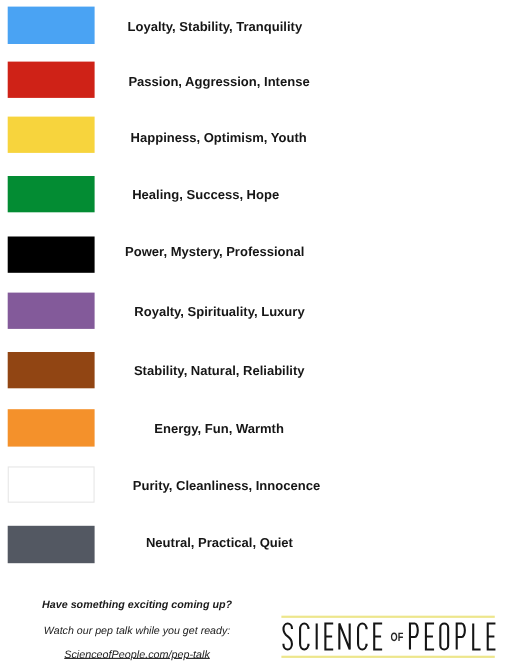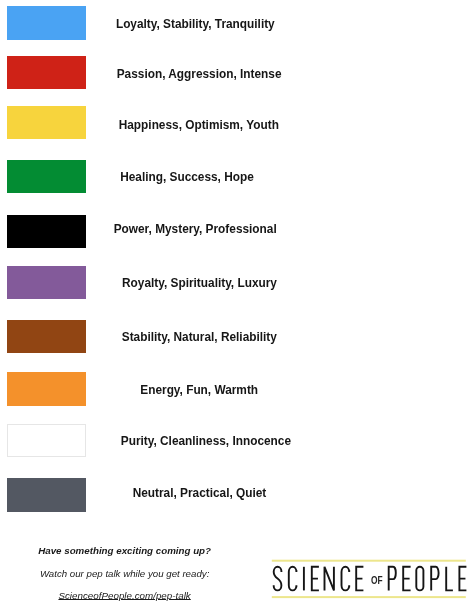--- a/index.html
+++ b/index.html
@@ -24,21 +24,21 @@
   #footer-text > div{
     position:absolute;left:124.6px;width:0;white-space:nowrap;
     display:flex;justify-content:center;align-items:flex-start;
     line-height:0;
     font-style:italic;color:#1a1a1a;
   }
   #footer-text .l1{font-size:9.76px;font-weight:bold;top:551.4px;}
   #footer-text .l2{font-size:9.7px;top:573.9px;}
   #footer-text .l3{font-size:9.8px;top:596.2px;text-decoration:underline;text-underline-offset:0px;text-decoration-thickness:0.9px;}
 
-  #logo{position:absolute;left:16px;top:0;width:438px;height:611px;pointer-events:none;}
+  #logo{position:absolute;left:0;top:0;width:438px;height:611px;pointer-events:none;}
   #logo-svg{position:absolute;left:0;top:0;}
   #logo-of{
     position:absolute;font-family:"Liberation Sans",sans-serif;font-weight:bold;
     line-height:1;color:#262626;transform-origin:left top;white-space:pre;
   }
 </style>
 </head>
 <body>
 
 <div id="page">

